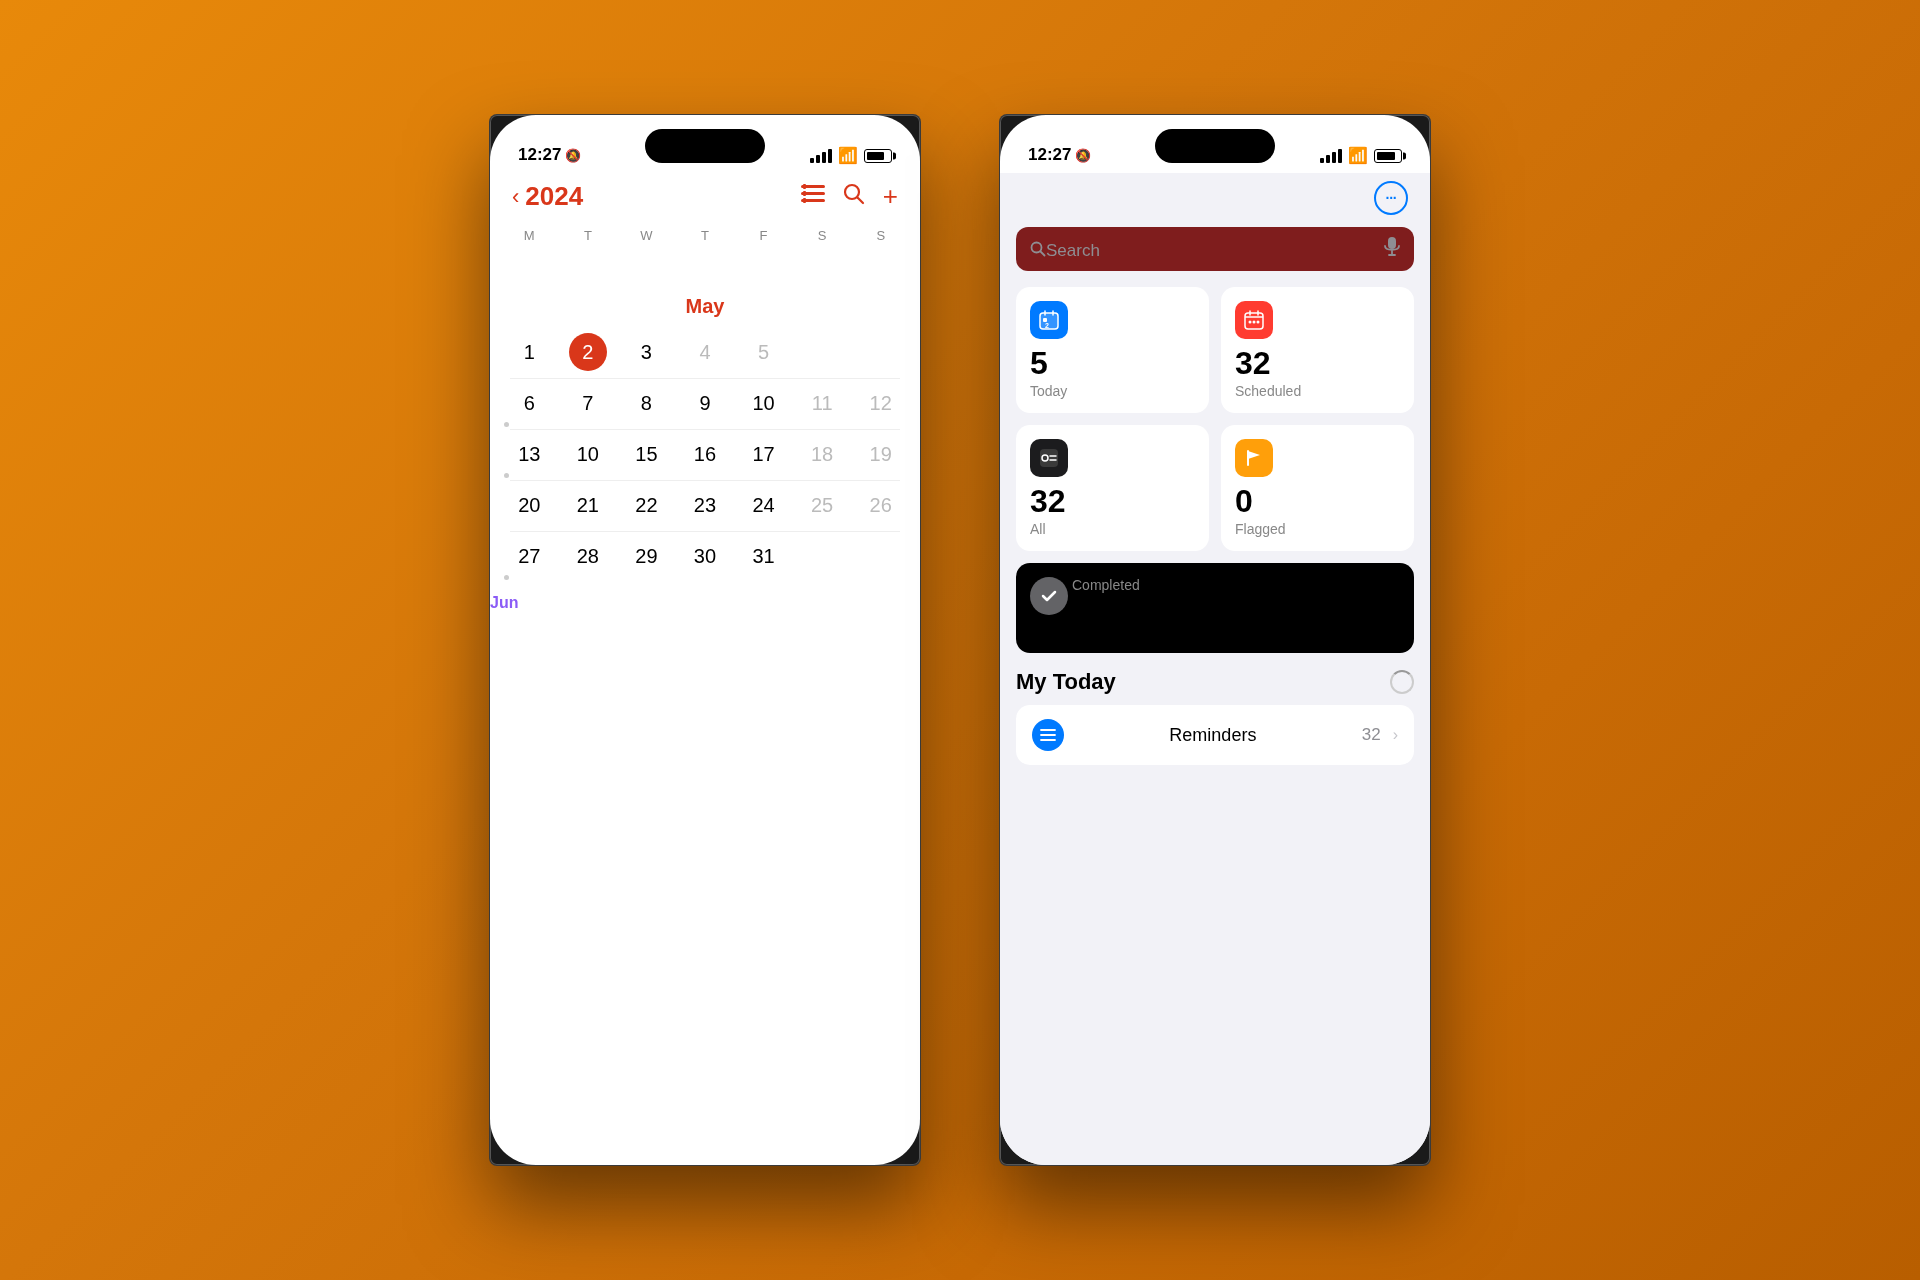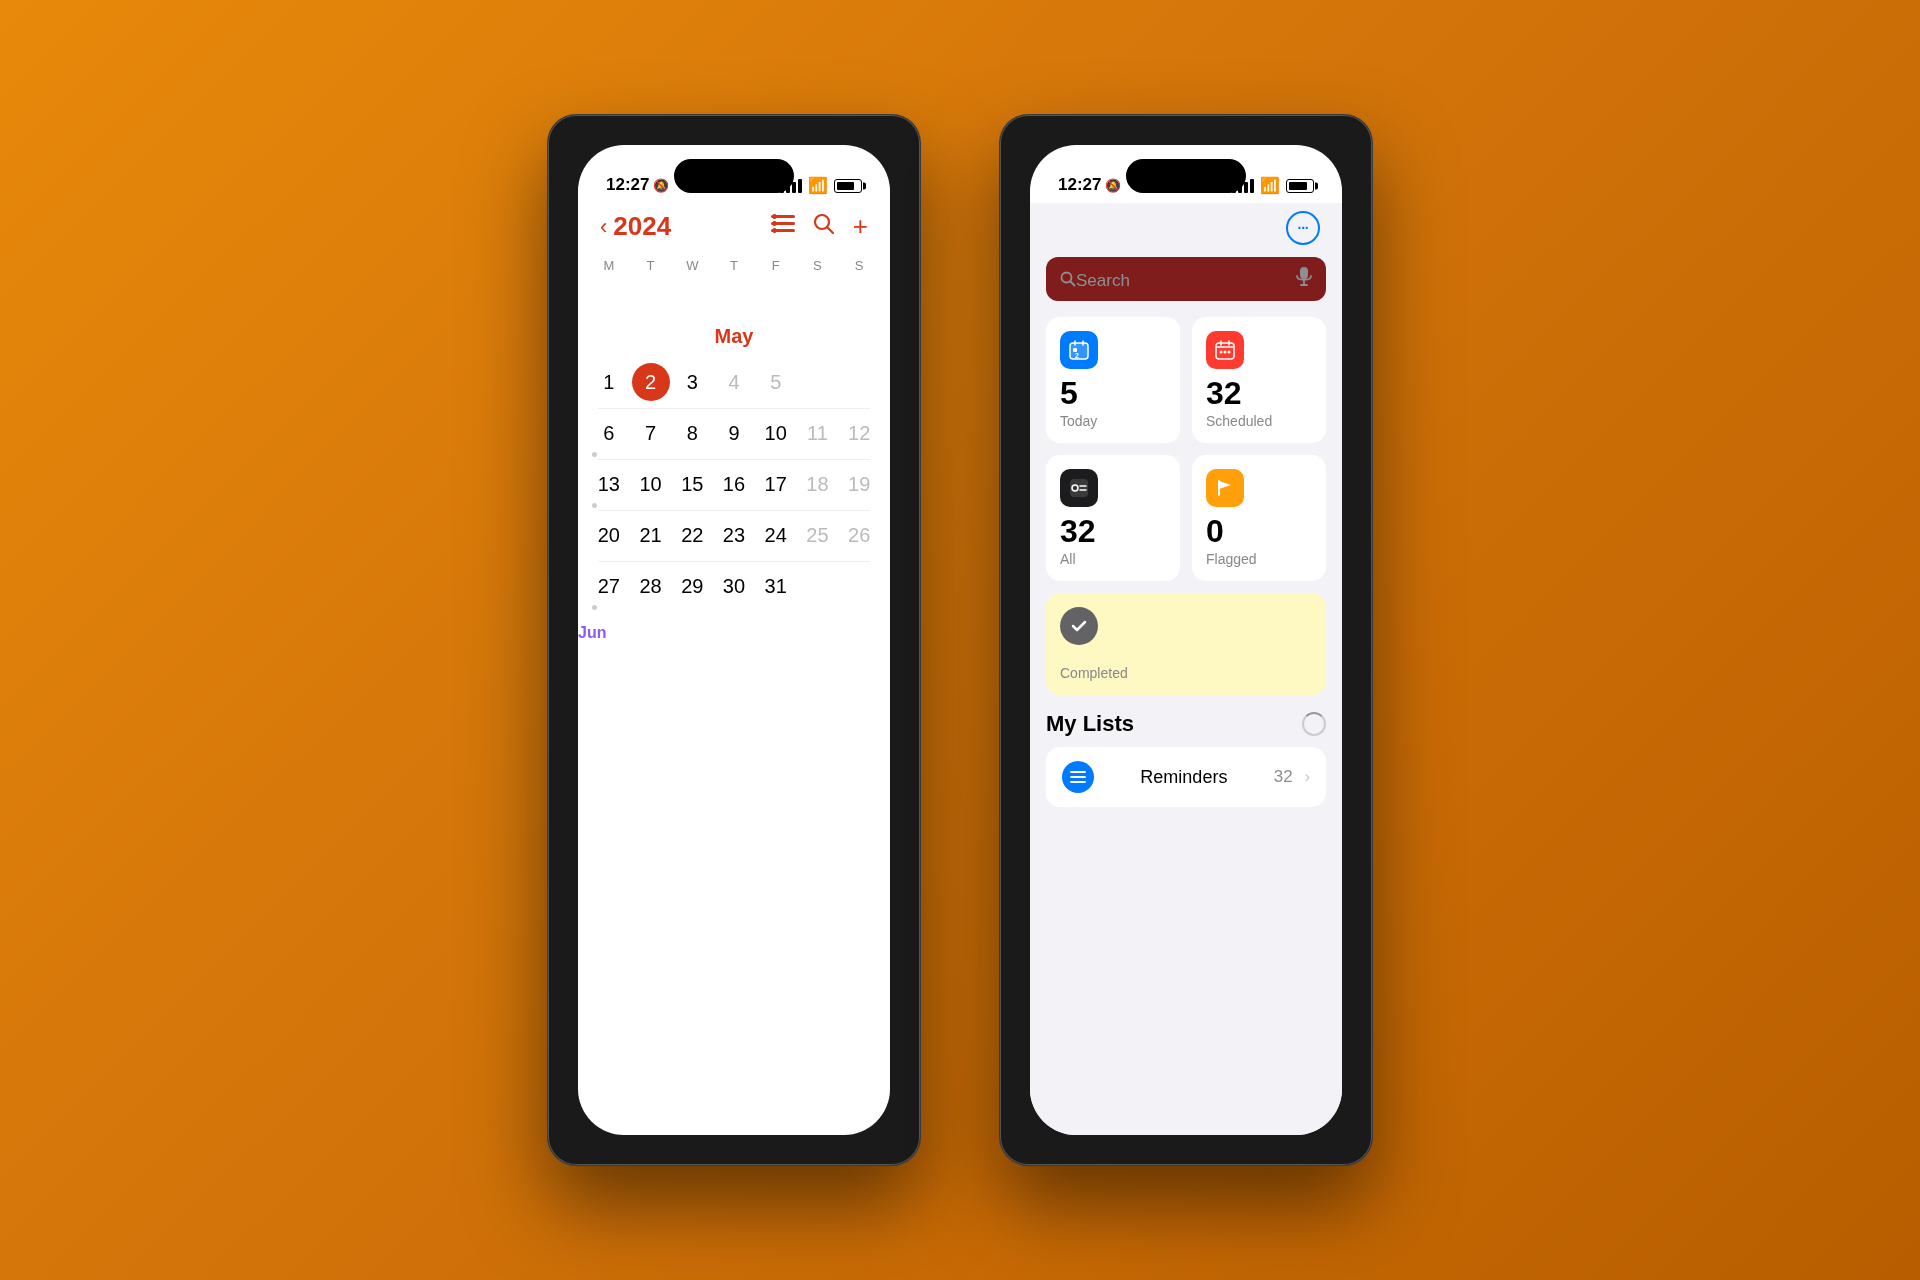--- a/index.html
+++ b/index.html
@@ -16,25 +16,25 @@
     }
 
     .phones-container {
       display: flex;
       gap: 80px;
       align-items: center;
     }
 
     
     .iphone {
-      width: 372px;
+      width: 430px;
       height: 1050px;
       background: #1a1a1a;
-      border-radius: 28px;
-      padding: 30px;
+      border-radius: 7px;
+      padding: 0;
       box-shadow:
         0 0 0 1px #3a3a3a,
         0 40px 80px rgba(0,0,0,0.5),
         inset 0 0 0 1px #555;
       position: relative;
     }
 
     .iphone-screen {
       width: 100%;
       height: 100%;
@@ -337,27 +337,27 @@
       margin-bottom: 4px;
     }
 
     .smart-card-label {
       font-size: 14px;
       color: #888;
       font-weight: 500;
     }
 
     .completed-card {
-      background: #fef9c3;
+      background: #000000;
       border-radius: 14px;
       padding: 14px;
       margin: 0 16px 16px;
       display: flex;
-      flex-direction: column;
-      gap: 12px;
+      flex-direction: row;
+      gap: 4px;
       min-height: 90px;
     }
 
     .completed-icon {
       width: 38px;
       height: 38px;
       border-radius: 50%;
       background: #636366;
       display: flex;
       align-items: center;
@@ -748,21 +748,21 @@
           <div class="completed-icon">
             <svg width="20" height="20" viewBox="0 0 20 20" fill="none">
               <path d="M4 10 L8 14 L16 6" stroke="white" stroke-width="2.5" stroke-linecap="round" stroke-linejoin="round"></path>
             </svg>
           </div>
           <div class="completed-label">Completed</div>
         </div>
 
         <div class="my-lists-section">
           <div class="my-lists-header">
-            <span class="my-lists-title">My Lists</span>
+            <span class="my-lists-title">My Today</span>
             <div class="loading-spinner"></div>
           </div>
 
           <div class="list-item-row">
             <div class="list-item-icon">
               <svg width="18" height="16" viewBox="0 0 18 16" fill="none">
                 <line x1="2" y1="3" x2="16" y2="3" stroke="white" stroke-width="1.8" stroke-linecap="round"></line>
                 <line x1="2" y1="8" x2="16" y2="8" stroke="white" stroke-width="1.8" stroke-linecap="round"></line>
                 <line x1="2" y1="13" x2="16" y2="13" stroke="white" stroke-width="1.8" stroke-linecap="round"></line>
               </svg>

